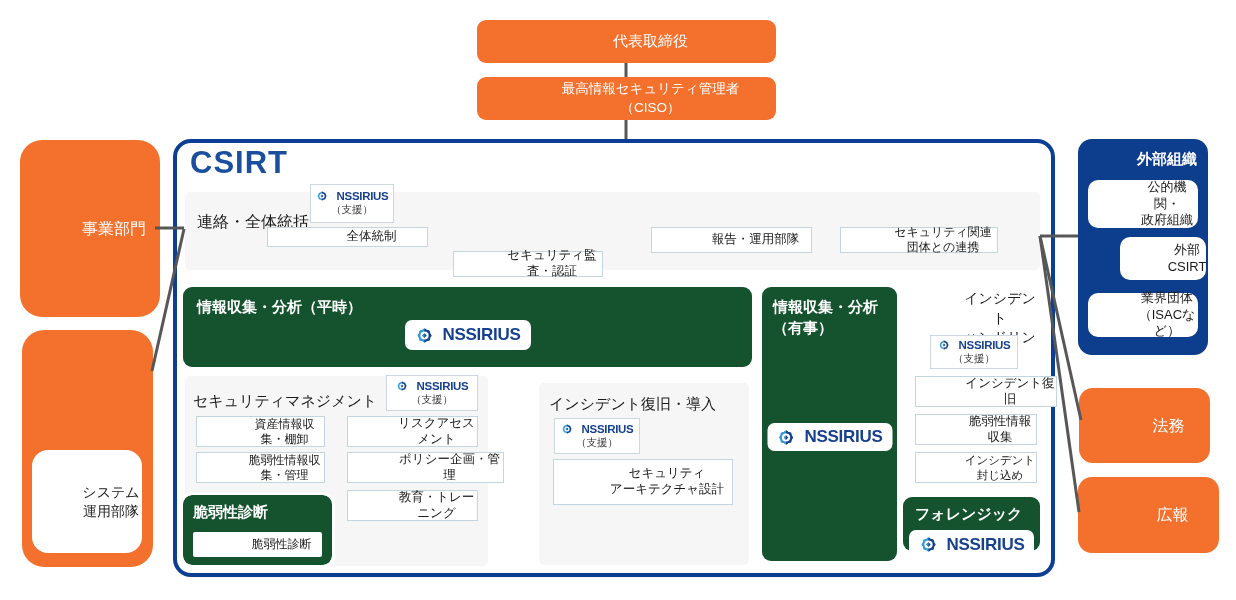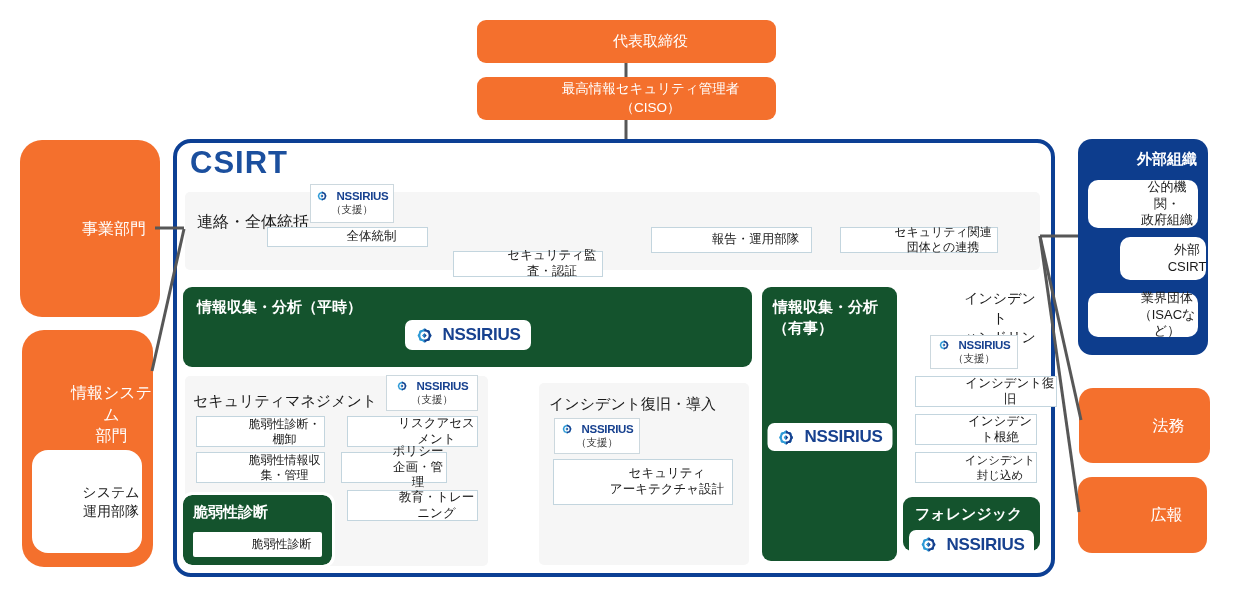--- a/index.html
+++ b/index.html
@@ -65,22 +65,20 @@
   </div>
   <div class="abs orange flexc" style="left:477px;top:77px;width:299px;height:43px;font-size:13.5px;">
     <span class="pre">最高情報セキュリティ管理者
 （CISO）</span>
   </div>
 
   <div class="abs orange big flexc" style="left:20px;top:140px;width:140px;height:177px;">
     <span class="pre">事業部門</span>
   </div>
   <div class="abs orange big" style="left:22px;top:330px;width:131px;height:237px;">
-    <div class="pre" style="text-align:center;padding-top:52px;">情報システム
-部門</div>
     <div class="abs rwbox flexc" style="left:10px;top:120px;width:110px;height:103px;border-radius:16px;font-size:14px;">
       <span class="pre">システム
 運用部隊</span>
     </div>
   </div>
 
   <div class="frame">
     <div class="csirt-title">CSIRT</div>
 
     <div class="panel" style="left:8px;top:49px;width:855px;height:78px;"></div>
@@ -124,29 +122,29 @@
     <div class="badge" style="left:209px;top:232px;width:92px;height:36px;">
       <span class="nss small">
         <svg>
             <use href="#gear"></use>
           </svg>
         <span class="nss-word">NSSIRIUS</span>
       </span>
       <span class="nss-sub">（支援）</span>
     </div>
     <div class="abs wbox flexc" style="left:19px;top:273px;width:129px;height:31px;font-size:12px;">
-      <span>脆弱性診断・棚卸</span>
+      <span>資産情報収集・棚卸</span>
     </div>
     <div class="abs wbox flexc" style="left:19px;top:309px;width:129px;height:31px;font-size:12px;">
       <span>脆弱性情報収集・管理</span>
     </div>
     <div class="abs wbox flexc" style="left:170px;top:273px;width:131px;height:31px;">
       <span>リスクアセスメント</span>
     </div>
-    <div class="abs wbox flexc" style="left:164px;top:309px;width:106px;height:31px;align-items:center;">
+    <div class="abs wbox flexc" style="left:170px;top:309px;width:157px;height:31px;align-items:center;">
       <span>ポリシー企画・管理</span>
     </div>
     <div class="abs wbox flexc" style="left:170px;top:347px;width:131px;height:31px;">
       <span>教育・トレーニング</span>
     </div>
 
     <div class="abs bluebox vuln" style="left:6px;top:352px;width:149px;height:70px;">
       <div class="blue-label" style="left:10px;top:6px;">脆弱性診断</div>
       <div class="abs rwbox flexc" style="left:10px;top:37px;width:129px;height:25px;border-radius:2px;font-size:12px;">
         <span>脆弱性診断</span>
@@ -191,21 +189,21 @@
             <use href="#gear"></use>
           </svg>
         <span class="nss-word">NSSIRIUS</span>
       </span>
       <span class="nss-sub">（支援）</span>
     </div>
     <div class="abs wbox flexc" style="left:738px;top:233px;width:142px;height:31px;">
       <span>インシデント復旧</span>
     </div>
     <div class="abs wbox flexc" style="left:738px;top:271px;width:122px;height:31px;">
-      <span>インシデント根絶</span>
+      <span>脆弱性情報収集</span>
     </div>
     <div class="abs wbox flexc" style="left:738px;top:309px;width:122px;height:31px;font-size:11.5px;">
       <span>インシデント封じ込め</span>
     </div>
 
     <div class="abs bluebox" style="left:726px;top:354px;width:137px;height:54px;">
       <div class="blue-label" style="left:12px;top:6px;">フォレンジック</div>
       <div class="pill" style="left:6px;top:33px;width:125px;height:29px;">
         <span class="nss big">
           <svg>
@@ -227,21 +225,21 @@
       <span class="pre">外部CSIRT</span>
     </div>
     <div class="abs rwbox flexc" style="left:10px;top:154px;width:110px;height:44px;">
       <span class="pre">業界団体
 （ISACなど）</span>
     </div>
   </div>
   <div class="abs orange big flexc" style="left:1079px;top:388px;width:131px;height:75px;border-radius:14px;">
     <span>法務</span>
   </div>
-  <div class="abs orange big flexc" style="left:1078px;top:477px;width:129px;height:76px;border-radius:14px;">
+  <div class="abs orange big flexc" style="left:1078px;top:477px;width:141px;height:76px;border-radius:14px;">
     <span>広報</span>
   </div>
 
   <svg class="lines" width="1236" height="600" viewBox="0 0 1236 600">
     <g stroke="#575757" stroke-width="3" fill="none">
       <path d="M626 63 V77"></path>
       <path d="M626 120 V139"></path>
       <path d="M155 228 H184"></path>
       <path d="M184 229 L152 371"></path>
       <path d="M1040 236 H1078"></path>

